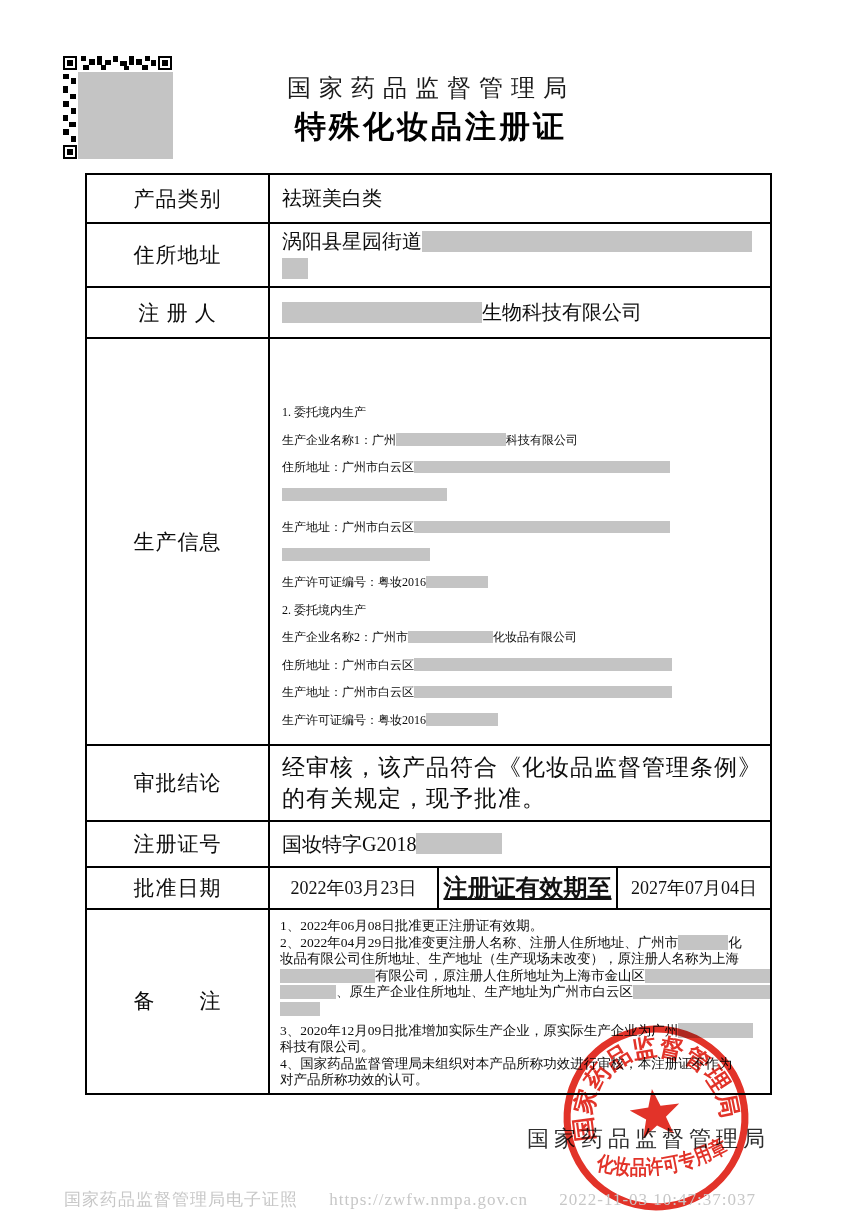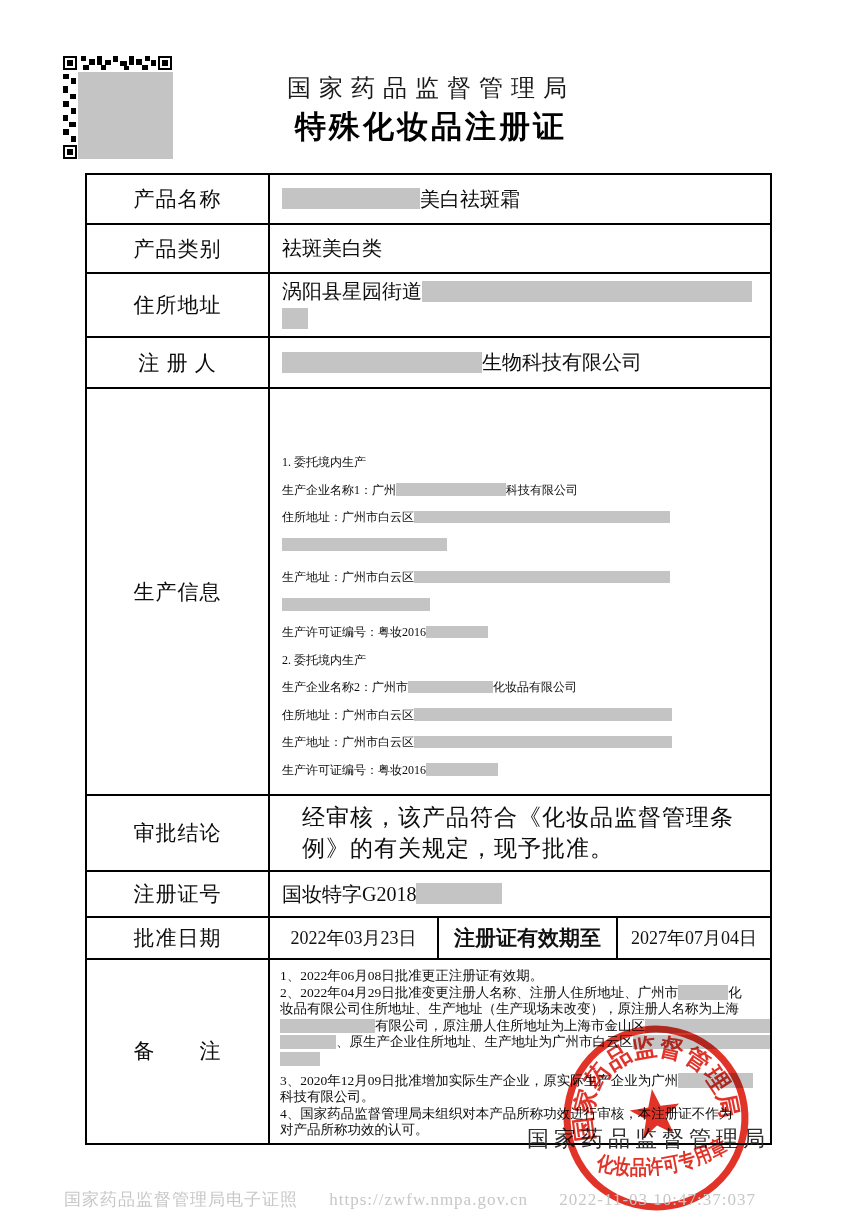--- a/index.html
+++ b/index.html
@@ -18,29 +18,29 @@
   table.cert td{border:2px solid #000;vertical-align:middle;overflow:hidden;}
   td.lbl{text-align:center;font-size:21px;letter-spacing:1px;color:#0d0d0d;}
   td.val{font-size:20px;padding:4px 10px 4px 12px;color:#0d0d0d;}
   .tline{line-height:27px;min-height:10px;white-space:nowrap;}
   .redact{display:inline-block;background:#c4c4c4;height:1.05em;vertical-align:-0.18em;}
   
   td.prod{padding:60px 10px 4px 12px;font-size:12px;}
   td.prod .tline{line-height:27.5px;}
   td.prod .tline:nth-child(5){margin-top:5px;}
   
-  td.concl{font-size:23px;line-height:31px;padding:6px 8px 6px 32px;letter-spacing:1px;margin-top:44px;}
+  td.concl{font-size:23px;line-height:31px;padding:6px 8px 6px 12px;letter-spacing:1px;margin-top:44px;}
   
   td.rem{vertical-align:top;padding:8px 8px 4px 10px;font-size:13.5px;}
   td.rem .tline{line-height:16.6px;}
   td.rem .tline:nth-child(7){margin-top:5px;}
   td.rem .redact{vertical-align:-0.22em;}
   
   td.date-val{text-align:center;font-size:18px;padding:4px 2px;}
-  td.date-lbl{text-align:center;font-family:"Liberation Sans","DejaVu Sans",sans-serif;font-weight:bold;font-size:21px;padding:4px 2px;}
+  td.date-lbl{text-align:center;font-family:"Liberation Sans","DejaVu Sans",sans-serif;font-weight:bold;font-size:24px;padding:4px 2px;text-decoration:underline;}
   
   .issuer{position:absolute;top:1124px;left:470px;width:300px;text-align:right;font-size:22px;letter-spacing:5px;color:#2e2e2e;}
   .stamp{position:absolute;left:560px;top:1022px;width:192px;height:192px;opacity:0.93;mix-blend-mode:multiply;transform:rotate(-8deg);}
   .footline{position:absolute;left:64px;top:1188px;width:786px;font-size:17px;color:#c7c7c7;letter-spacing:1px;white-space:nowrap;}
   .footline span{margin-right:26px;}
   .gray-cover{fill:#c4c4c4;}
 </style>
 </head>
 <body>
 
@@ -97,26 +97,20 @@
   </div>
 
   <table class="cert">
     <colgroup>
         <col style="width:183px">
         <col style="width:169px">
         <col style="width:179px">
         <col style="width:154px">
       </colgroup>
     <tbody>
-        <tr>
-      <td class="lbl" style="height:46px">产品名称</td>
-      <td class="val" colspan="3">
-            <div class="tline"><span class="redact" style="width: 138px;"></span>美白祛斑霜</div>
-          </td>
-    </tr>
     <tr>
       <td class="lbl" style="height:45px">产品类别</td>
       <td class="val" colspan="3">祛斑美白类</td>
     </tr>
     <tr>
       <td class="lbl" style="height:48px">住所地址</td>
       <td class="val" colspan="3">
             <div class="tline">涡阳县星园街道<span class="redact" style="width: 330px;"></span></div>
             <div class="tline"><span class="redact" style="width: 26px;"></span></div>
           </td>

